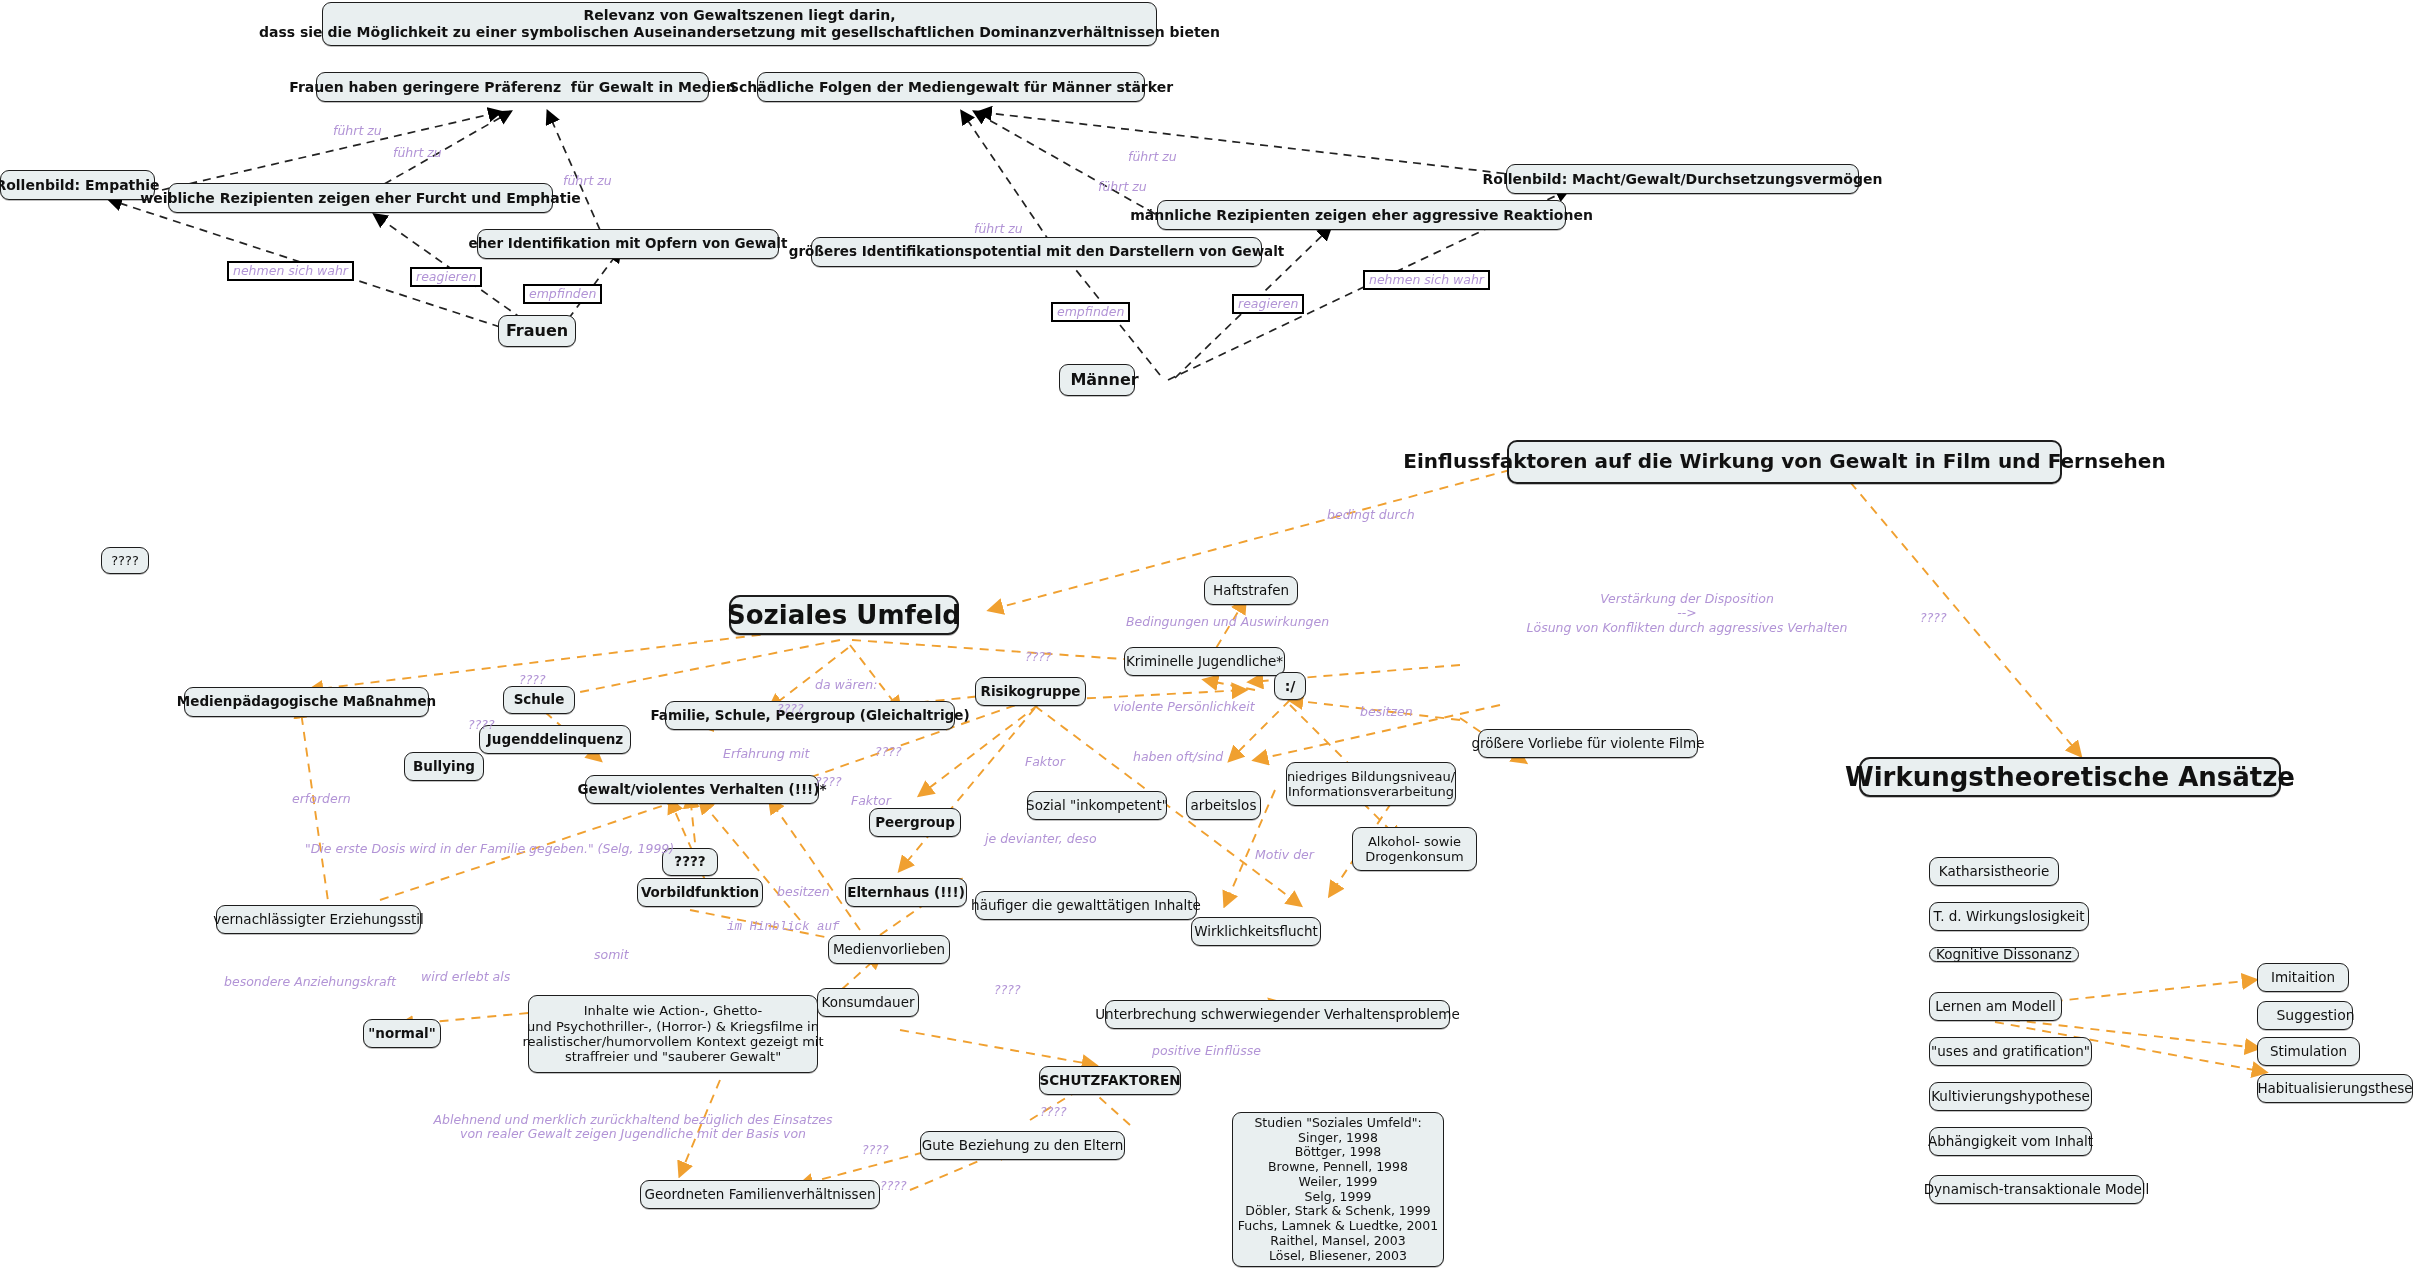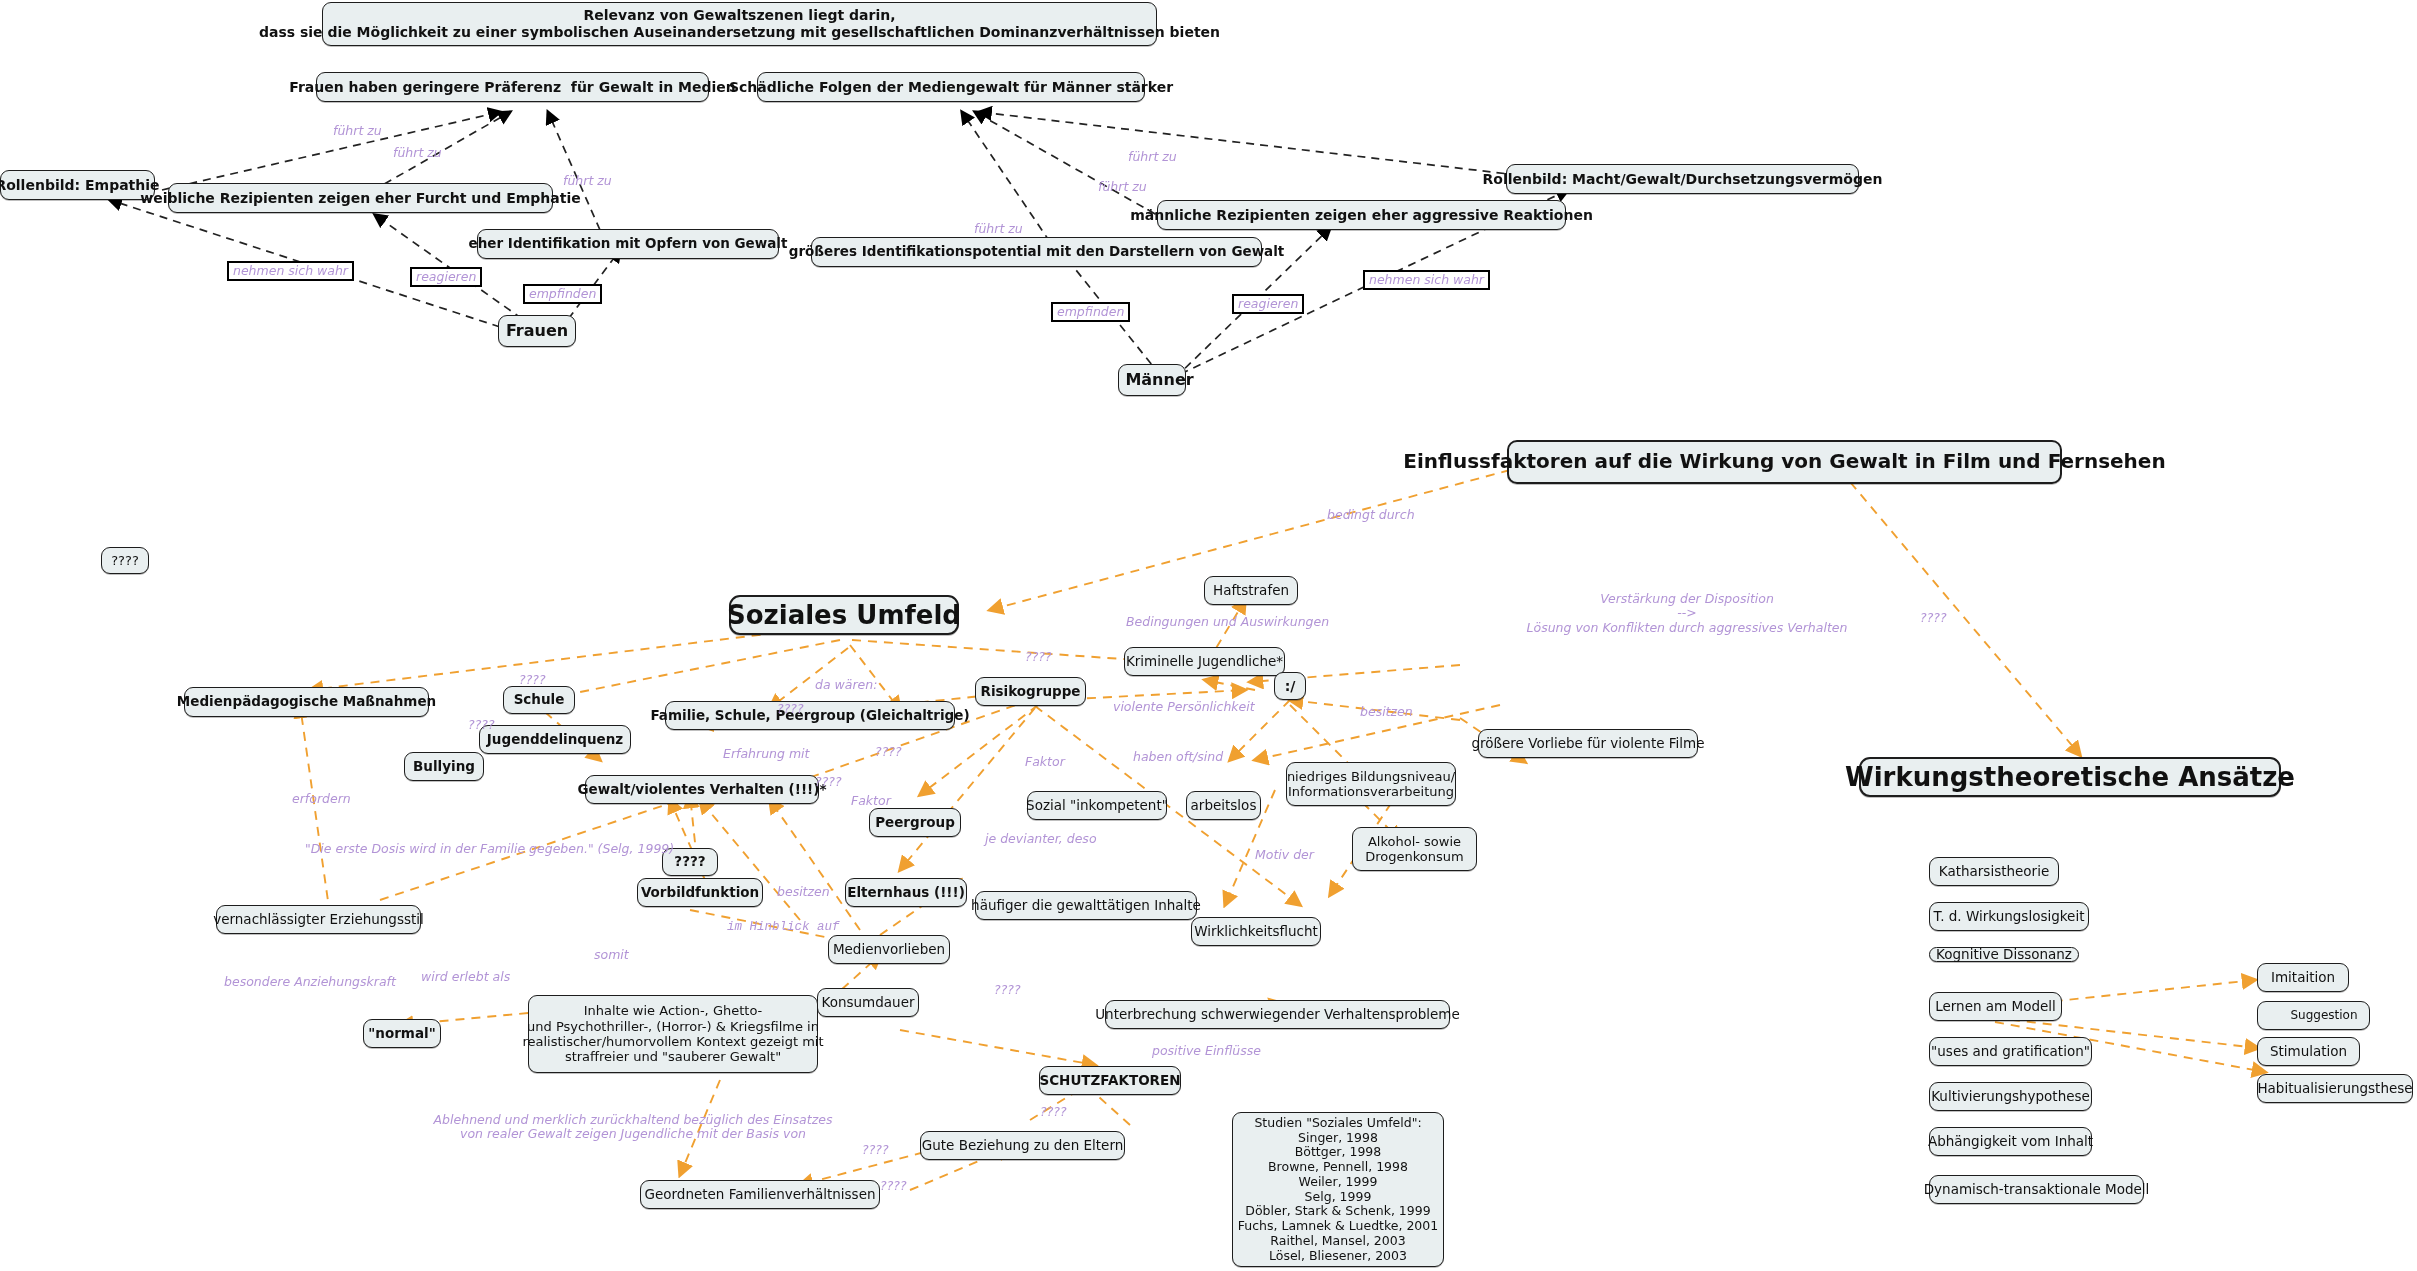--- a/index.html
+++ b/index.html
@@ -162,21 +162,21 @@
   <div class="node bold" style="left:168px;top:183px;width:385px;height:30px;font-size:14px;">weibliche Rezipienten zeigen eher Furcht und Emphatie</div>
 
   <div class="node bold" style="left:1157px;top:200px;width:409px;height:30px;font-size:14px;">männliche Rezipienten zeigen eher aggressive Reaktionen</div>
 
   <div class="node bold" style="left:477px;top:229px;width:302px;height:30px;font-size:13.5px;">eher Identifikation mit Opfern von Gewalt</div>
 
   <div class="node bold" style="left:811px;top:237px;width:451px;height:30px;font-size:13.5px;">größeres Identifikationspotential mit den Darstellern von Gewalt</div>
 
   <div class="node bold" style="left:498px;top:315px;width:78px;height:32px;font-size:16px;">Frauen</div>
 
-  <div class="node bold" style="left:1118px;top:364px;width:68px;height:32px;font-size:16px;padding-left:24px;">Männer</div>
+  <div class="node bold" style="left:1059px;top:364px;width:76px;height:32px;font-size:16px;padding-left:24px;">Männer</div>
 
   <div class="edge-label" style="left:333px;top:124px;">führt zu</div>
   <div class="edge-label" style="left:393px;top:146px;">führt zu</div>
   <div class="edge-label" style="left:563px;top:174px;">führt zu</div>
   <div class="edge-label" style="left:1128px;top:150px;">führt zu</div>
   <div class="edge-label" style="left:1098px;top:180px;">führt zu</div>
   <div class="edge-label" style="left:974px;top:222px;">führt zu</div>
 
   <div class="edge-label boxed" style="left:227px;top:261px;">nehmen sich wahr</div>
   <div class="edge-label boxed" style="left:410px;top:267px;">reagieren</div>
@@ -309,17 +309,17 @@
   <div class="node plain" style="left:1929px;top:857px;width:130px;height:29px;font-size:13.5px;">Katharsistheorie</div>
   <div class="node plain" style="left:1929px;top:902px;width:160px;height:29px;font-size:13.5px;">T. d. Wirkungslosigkeit</div>
   <div class="node plain" style="left:1929px;top:947px;width:150px;height:15px;font-size:13.5px;">Kognitive Dissonanz</div>
   <div class="node plain" style="left:1929px;top:992px;width:133px;height:29px;font-size:13.5px;">Lernen am Modell</div>
   <div class="node plain" style="left:1929px;top:1037px;width:163px;height:29px;font-size:13.5px;">"uses and gratification"</div>
   <div class="node plain" style="left:1929px;top:1082px;width:163px;height:29px;font-size:13.5px;">Kultivierungshypothese</div>
   <div class="node plain" style="left:1929px;top:1127px;width:163px;height:29px;font-size:13.5px;">Abhängigkeit vom Inhalt</div>
   <div class="node plain" style="left:1929px;top:1175px;width:215px;height:29px;font-size:13.5px;">Dynamisch-transaktionale Modell</div>
 
   <div class="node plain" style="left:2257px;top:963px;width:92px;height:29px;font-size:13.5px;">Imitaition</div>
-  <div class="node plain" style="left:2257px;top:1001px;width:113px;height:29px;font-size:12px;padding-left:30px;">Suggestion</div>
+  <div class="node plain" style="left:2257px;top:1001px;width:96px;height:29px;font-size:14px;padding-left:30px;">Suggestion</div>
   <div class="node plain" style="left:2257px;top:1037px;width:103px;height:29px;font-size:13.5px;">Stimulation</div>
   <div class="node plain" style="left:2257px;top:1074px;width:156px;height:29px;font-size:13.5px;">Habitualisierungsthese</div>
 
 </div>
 
 </body></html>

